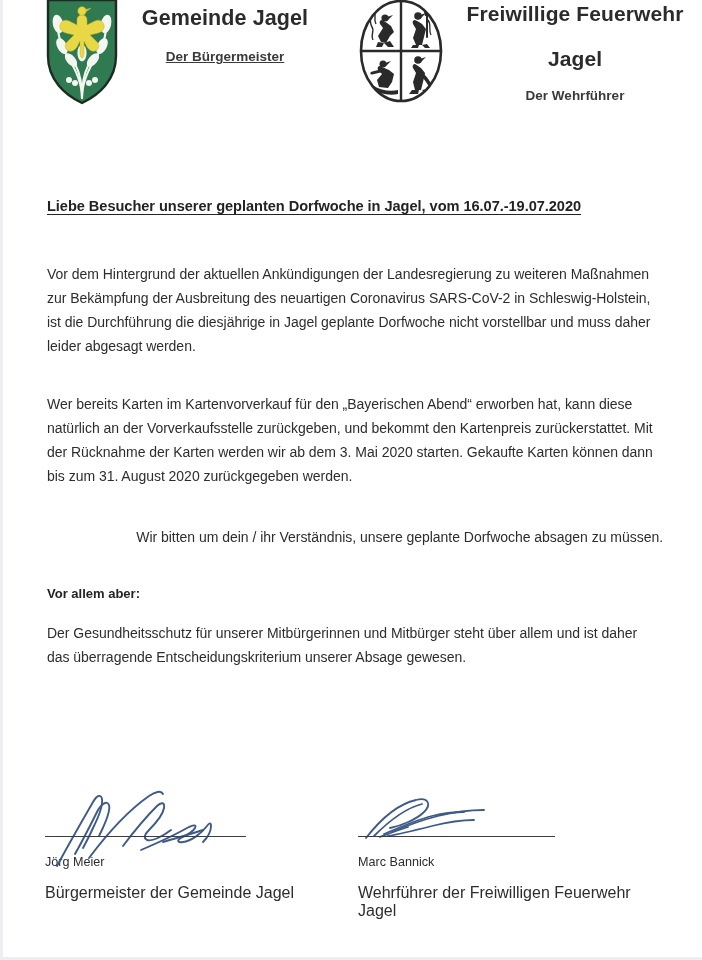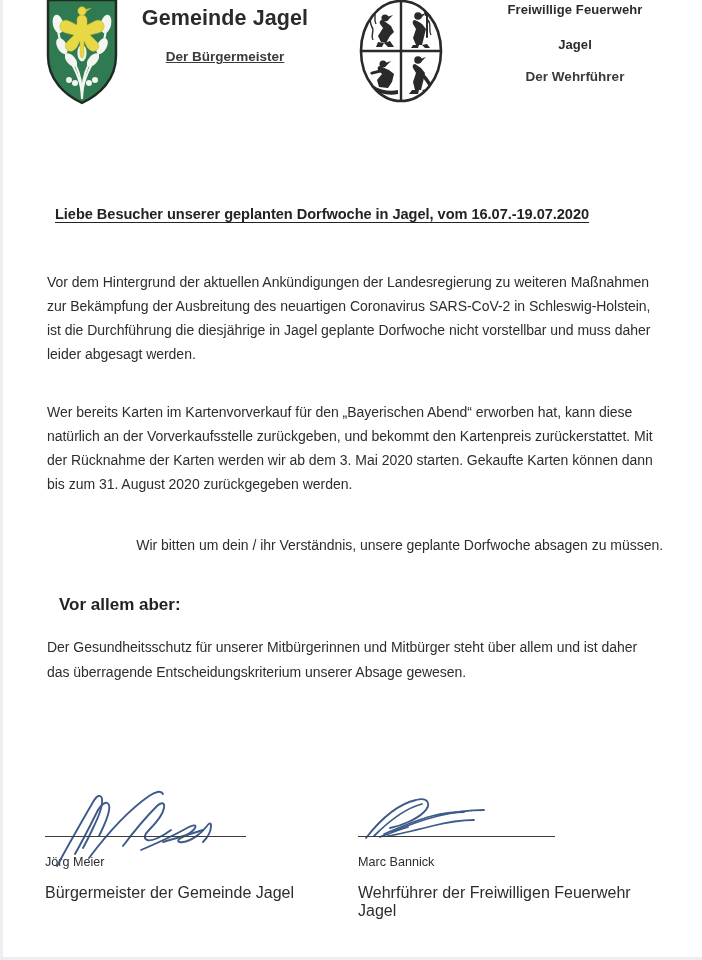--- a/index.html
+++ b/index.html
@@ -51,21 +51,21 @@
   .titles.right { width: 262px; padding-top: 4px; }
 
   .org-name {
     font-weight: bold;
     color: #2b2b2b;
     letter-spacing: .1px;
     text-align: center;
     line-height: 1.18;
   }
   .titles.left .org-name  { font-size: 21.5px; }
-  .titles.right .org-name { font-size: 13px; }
+  .titles.right .org-name { font-size: 21px; }
 
   .org-sub {
     font-weight: bold;
     font-size: 13.5px;
     color: #3a3a3a;
     text-align: center;
   }
   .titles.left .org-sub  { margin-top: 18px; text-decoration: underline; }
   .titles.right .org-sub { margin-top: 16px; }
 
@@ -76,38 +76,38 @@
     top: 196px;
     width: 616px;
   }
   .headline {
     font-size: 14.6px;
     font-weight: bold;
     color: #232323;
     text-decoration: underline;
     text-underline-offset: 3px;
     letter-spacing: -.05px;
-    margin: 8px;
+    margin: 0;
     line-height: 1.5;
   }
   .para {
     font-size: 14px;
     color: #2d2d2d;
     line-height: 1.72;
     margin: 0;
     letter-spacing: -.03px;
   }
   .lead-1 { margin-top: 44px; }
   .lead-2 { margin-top: 34px; }
   .lead-3 { margin-top: 36px; text-align: right; }
   .subhead {
-    font-size: 17px;
+    font-size: 13px;
     font-weight: bold;
     color: #232323;
-    margin: 12px;
+    margin: 0;
     margin-top: 34px;
     line-height: 1.7;
   }
   .after-subhead { margin-top: 16px; }
 
   
   .sig-area {
     position: absolute;
     left: 0;
     top: 780px;

